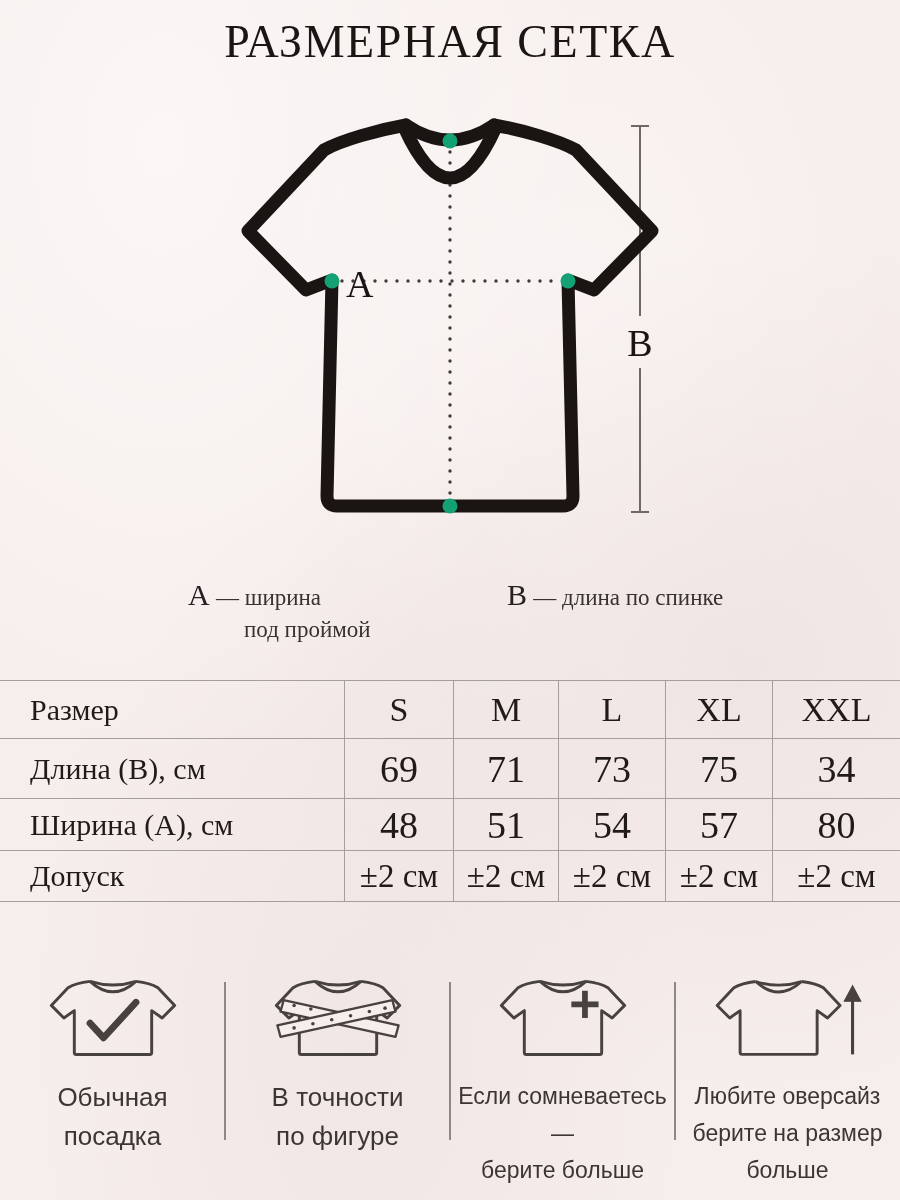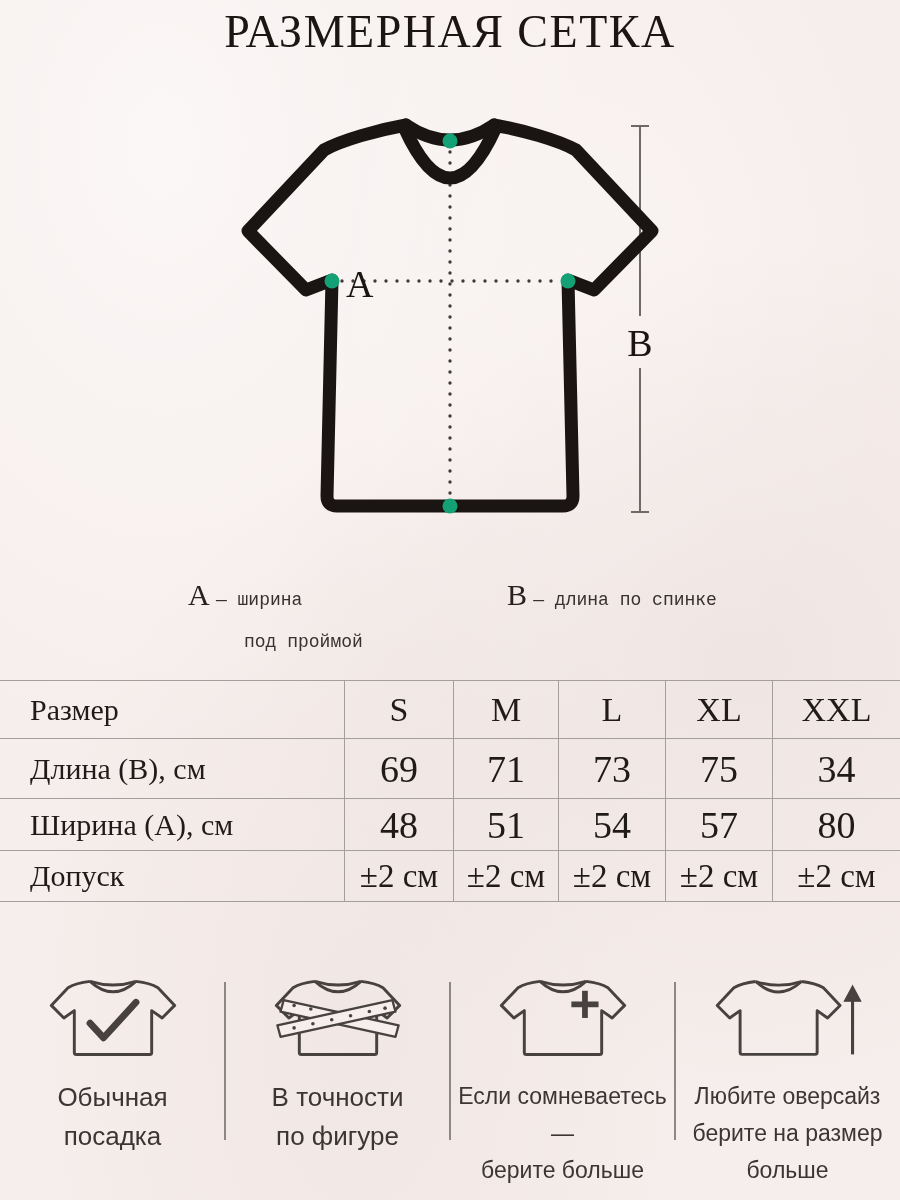--- a/index.html
+++ b/index.html
@@ -10,32 +10,32 @@
     background-image:
       radial-gradient(ellipse at 18% 12%, rgba(255,255,255,.55), transparent 42%),
       radial-gradient(ellipse at 82% 55%, rgba(221,204,201,.28), transparent 46%),
       radial-gradient(ellipse at 40% 85%, rgba(221,204,201,.22), transparent 42%),
       radial-gradient(ellipse at 65% 25%, rgba(255,255,255,.35), transparent 38%);
     font-family:"Liberation Serif", serif;
     color:#1d1817;
     overflow:hidden;
   }
   .title{
-    position:absolute;top:2px;left:0;width:100%;
+    position:absolute;top:12px;left:0;width:100%;
     text-align:center;font-size:46px;line-height:60px;
     letter-spacing:1.5px;font-weight:normal;margin:0;color:#1b1514;
   }
   .diagram{position:absolute;left:230px;top:100px;}
   .legend{position:absolute;left:0;top:578px;width:900px;height:80px;font-size:25px;}
   .legend-item{position:absolute;top:0;}
   .legend-a{left:188px;}
   .legend-b{left:507px;}
   .legend .letter{font-family:"Liberation Serif",serif;font-size:30px;color:#262020;}
-  .legend .sans{font-family:Liberation Mono, monospace;font-size:18px;color:#37312f;}
-  .legend .line2{margin-top:20px;margin-left:56px;}
+  .legend .sans{font-family:Liberation Serif, serif;font-size:23px;color:#37312f;}
+  .legend .line2{margin-top:5px;margin-left:56px;}
   .sizetable{
     position:absolute;left:0;top:680px;width:780px;
     display:grid;
     grid-template-columns:344px 109px 105px 107px 107px 128px;
     grid-template-rows:58px 60px 52px 52px;
   }
   .cell{
     display:flex;align-items:center;justify-content:center;
     border-top:1px solid #a49e9c;
     font-family:"Liberation Serif",serif;color:#201a19;

